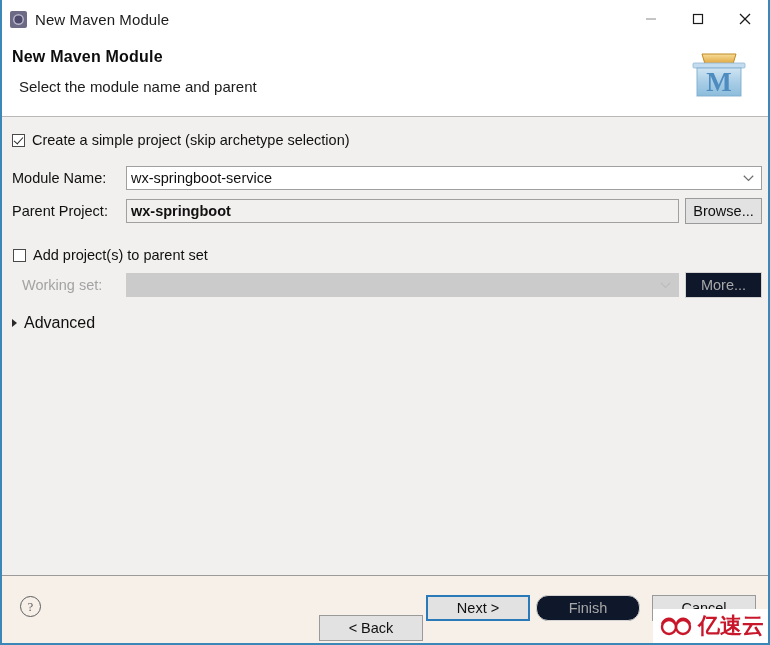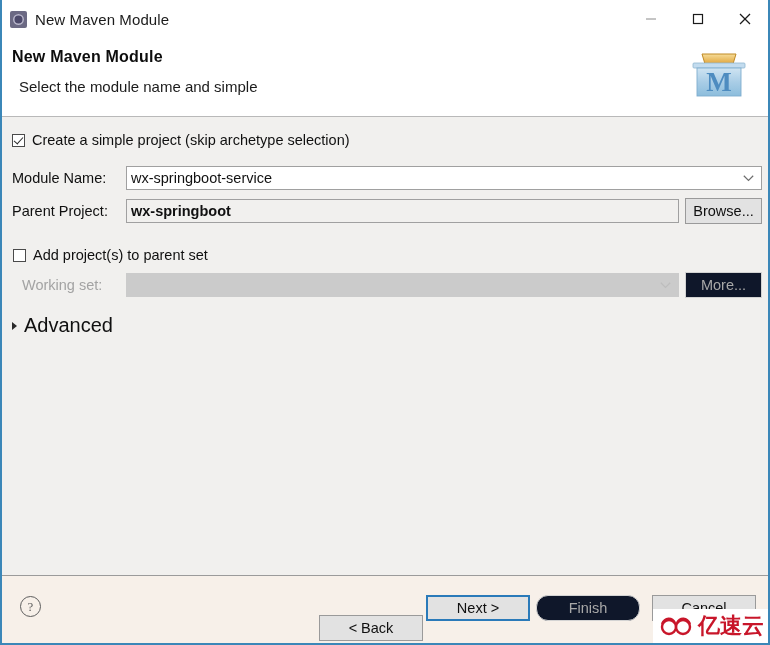--- a/index.html
+++ b/index.html
@@ -214,21 +214,21 @@
     align-items: center;
   }
   #advanced-tri {
     width: 0; height: 0;
     border-left: 5px solid #2a2a2a;
     border-top: 4px solid transparent;
     border-bottom: 4px solid transparent;
     margin-right: 7px;
   }
   #advanced-label {
-    font-size: 20px;
+    font-size: 16px;
     color: #101010;
   }
 
   
   #footer {
     position: absolute;
     left: 0;
     bottom: 0;
     width: 100%;
     height: 68px;
@@ -306,21 +306,21 @@
         <svg width="14" height="14" viewBox="0 0 14 14">
             <line x1="2" y1="2" x2="12" y2="12" stroke="#1b1b1b" stroke-width="1.2"></line>
             <line x1="12" y1="2" x2="2" y2="12" stroke="#1b1b1b" stroke-width="1.2"></line>
           </svg>
       </div>
     </div>
   </div>
 
   <div id="header">
     <div id="header-title">New Maven Module</div>
-    <div id="header-sub">Select the module name and simple</div>
+    <div id="header-sub">Select the module name and parent</div>
 
     <svg id="maven-logo" viewBox="0 0 62 56">
       <defs>
         <linearGradient id="boxg" x1="0" y1="0" x2="0" y2="1">
           <stop offset="0" stop-color="#cfe4f2"></stop>
           <stop offset="0.5" stop-color="#a9cde6"></stop>
           <stop offset="1" stop-color="#8cbddc"></stop>
         </linearGradient>
         <linearGradient id="lidg" x1="0" y1="0" x2="0" y2="1">
           <stop offset="0" stop-color="#f6dd9a"></stop>

